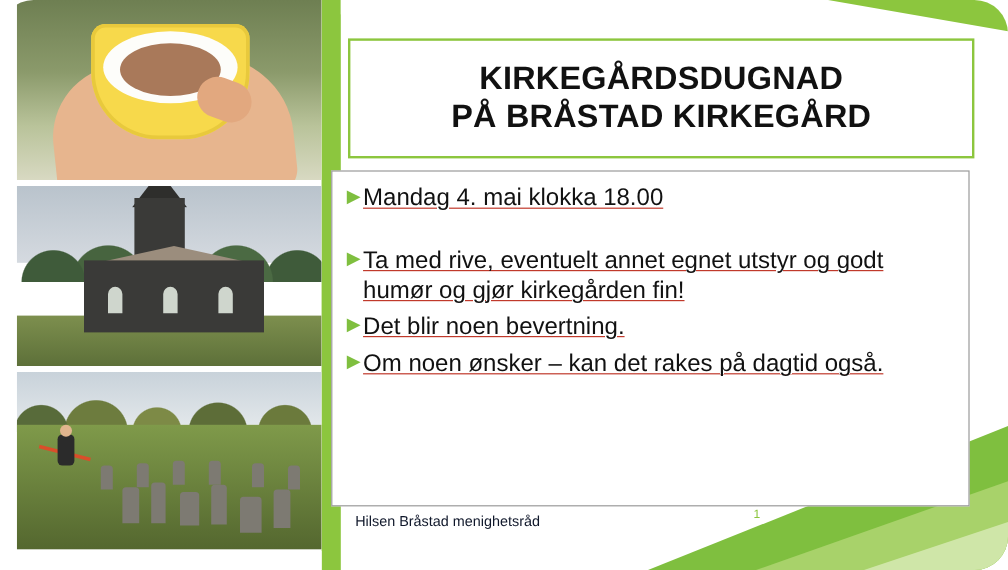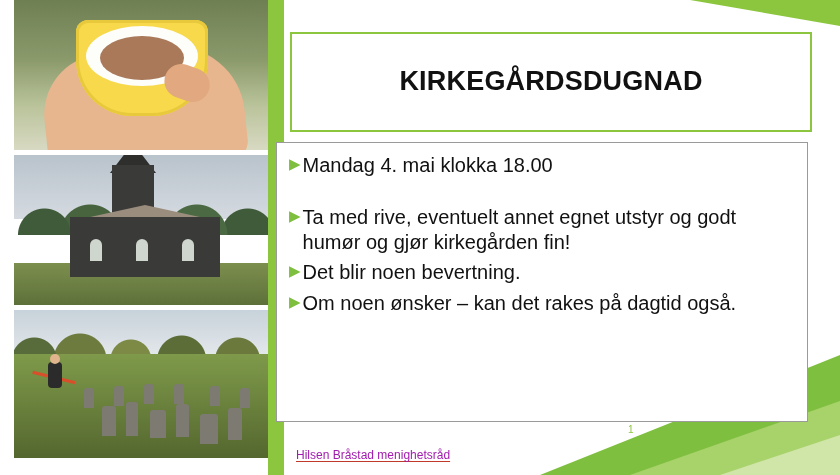--- a/index.html
+++ b/index.html
@@ -12,20 +12,21 @@
     overflow: hidden;
     font-family: "Liberation Sans", sans-serif;
     background: #ffffff;
   }
   .slide {
     position: relative;
     width: 840px;
     height: 475px;
     background: #ffffff;
     overflow: hidden;
+    border-radius: 28px;
   }
 
   
   .green-band-left {
     position: absolute;
     left: 268px;
     top: 0;
     width: 16px;
     height: 475px;
     background: #8CC63E;
@@ -268,35 +269,35 @@
   }
   .bullet .marker {
     color: #7FBF3F;
     font-size: 15px;
     line-height: 1.5;
     margin-right: 2px;
     flex: 0 0 auto;
   }
   .bullet .btext {
     flex: 1 1 auto;
+    text-decoration: underline;
     text-decoration-color: #c0392b;
     text-decoration-thickness: 1px;
     text-underline-offset: 2px;
   }
   .bullet.spaced { margin-top: 28px; }
   .bullet.tight { margin-top: 6px; }
 
   
   .footer-note {
     position: absolute;
     left: 296px;
-    top: 448px;
+    top: 427px;
     font-size: 12px;
-    color: #a21caf;
-    text-decoration: underline;
+    color: #0f172a;
     text-decoration-color: #c0392b;
     text-underline-offset: 2px;
   }
   .slide-number {
     position: absolute;
     left: 628px;
     top: 424px;
     font-size: 10px;
     color: #8CC63E;
   }
@@ -358,20 +359,21 @@
       <div class="stone" style="left:130px; top:74px; width:10px; height:20px;"></div>
       <div class="stone" style="left:160px; top:74px; width:10px; height:20px;"></div>
       <div class="stone" style="left:196px; top:76px; width:10px; height:20px;"></div>
       <div class="stone" style="left:226px; top:78px; width:10px; height:20px;"></div>
     </div>
 
   </div>
 
   <div class="title-box">
     <div class="title-line">KIRKEGÅRDSDUGNAD</div>
+    <div class="title-line">PÅ BRÅSTAD KIRKEGÅRD</div>
   </div>
 
   <div class="body-box">
 
     <div class="bullet">
       <span class="marker">▶</span>
       <span class="btext">Mandag 4. mai klokka 18.00</span>
     </div>
 
     <div class="bullet spaced">

